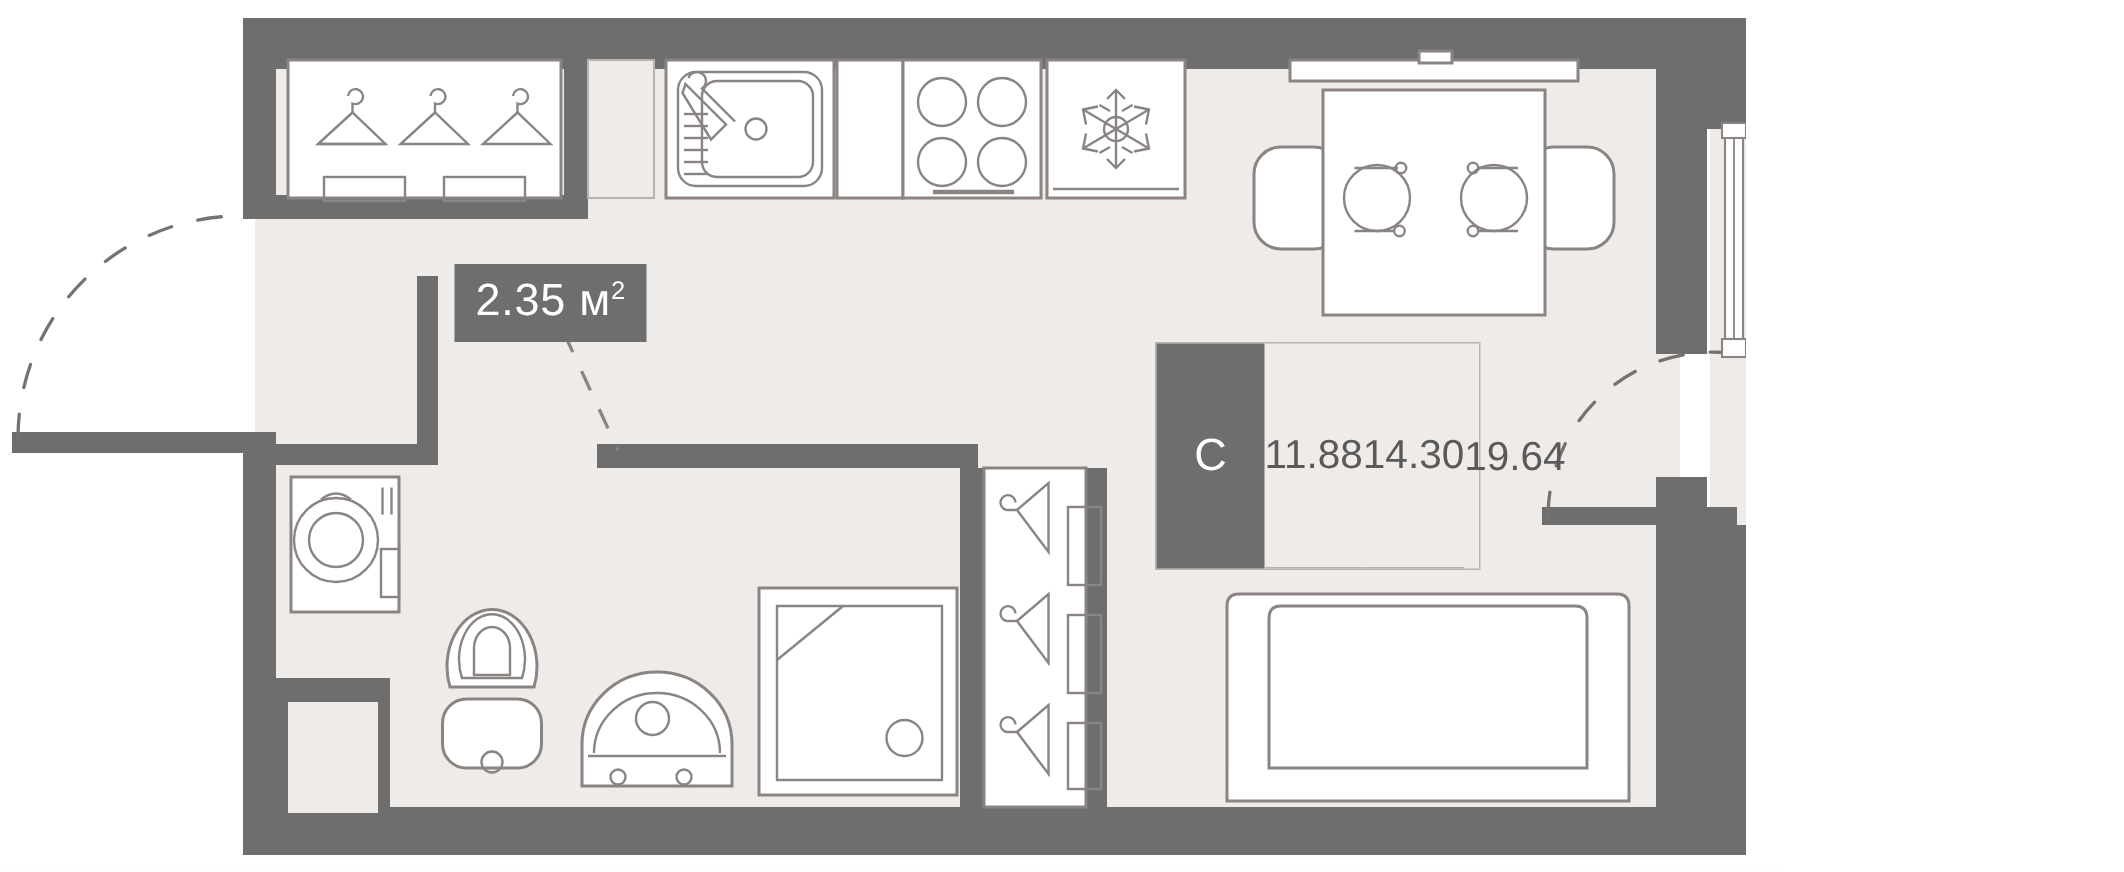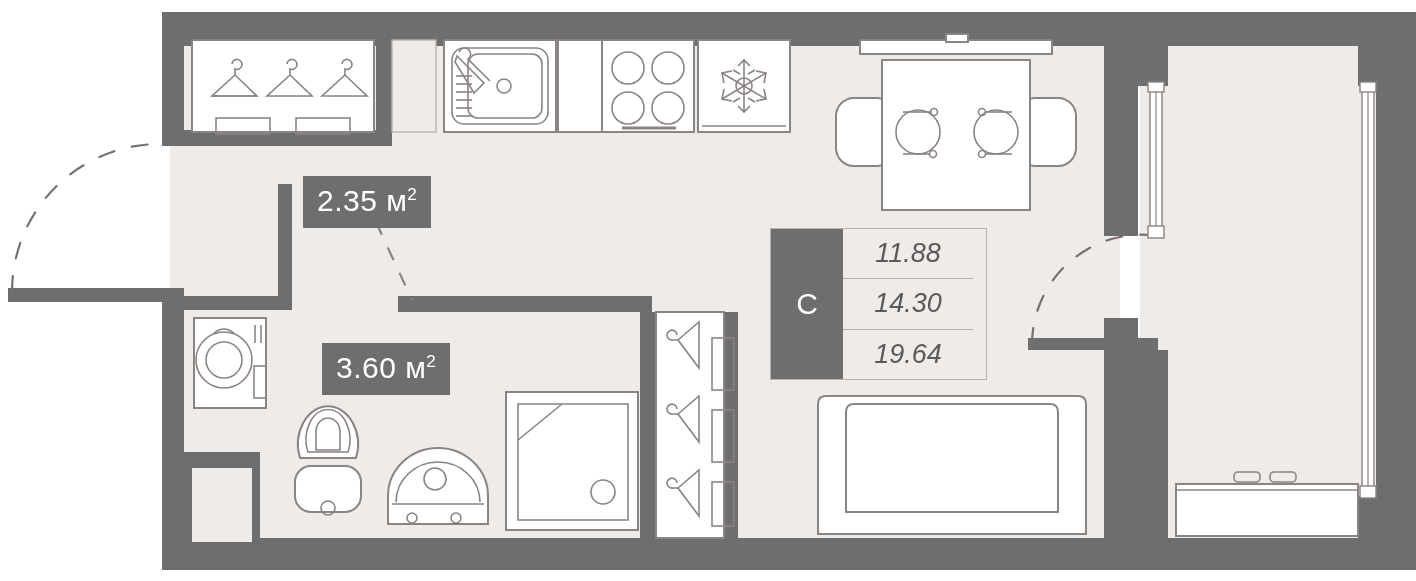--- a/index.html
+++ b/index.html
@@ -5,21 +5,21 @@
   html, body {
     margin: 0;
     padding: 0;
     background: #ffffff;
   }
   body {
     font-family: "Liberation Sans", sans-serif;
   }
   #plan {
     position: relative;
-    width: 1416px;
+    width: 1164px;
     height: 581px;
     background: #ffffff;
     overflow: hidden;
   }
   #plan svg {
     display: block;
   }
   .area-badge {
     position: absolute;
     background: #6e6e6e;
@@ -47,23 +47,21 @@
     color: #ffffff;
     width: 72px;
     display: flex;
     align-items: center;
     justify-content: center;
     font-size: 30px;
     font-family: "Liberation Sans", sans-serif;
   }
   .legend-rows {
     display: flex;
-    flex-direction: column;
     width: 130px;
-    font-style: italic;
   }
   .legend-row {
     flex: 1;
     display: flex;
     align-items: center;
     justify-content: center;
     font-size: 27px;
     color: #5a5a5a;
     border-bottom: 1px solid #b9b3b0;
     font-family: "Liberation Sans", sans-serif;
@@ -348,23 +346,20 @@
     <path class="leader" d="M 376 222 L 412 300"></path>
   </g>
 
 </svg>
 
 <div class="area-badge" style="left:303px; top:176px;">
   <span>2.35 м<sup>2</sup></span>
 </div>
 
 
-<div class="area-badge" style="left:322px; top:343px;">
-  <span>3.60 м<sup>2</sup></span>
-</div>
 
 
 <div class="legend" style="left:770px; top:228px; width:215px; height:150px;">
   <div class="legend-type">C</div>
   <div class="legend-rows">
     <div class="legend-row">11.88</div>
     <div class="legend-row">14.30</div>
     <div class="legend-row">19.64</div>
   </div>
 </div>

